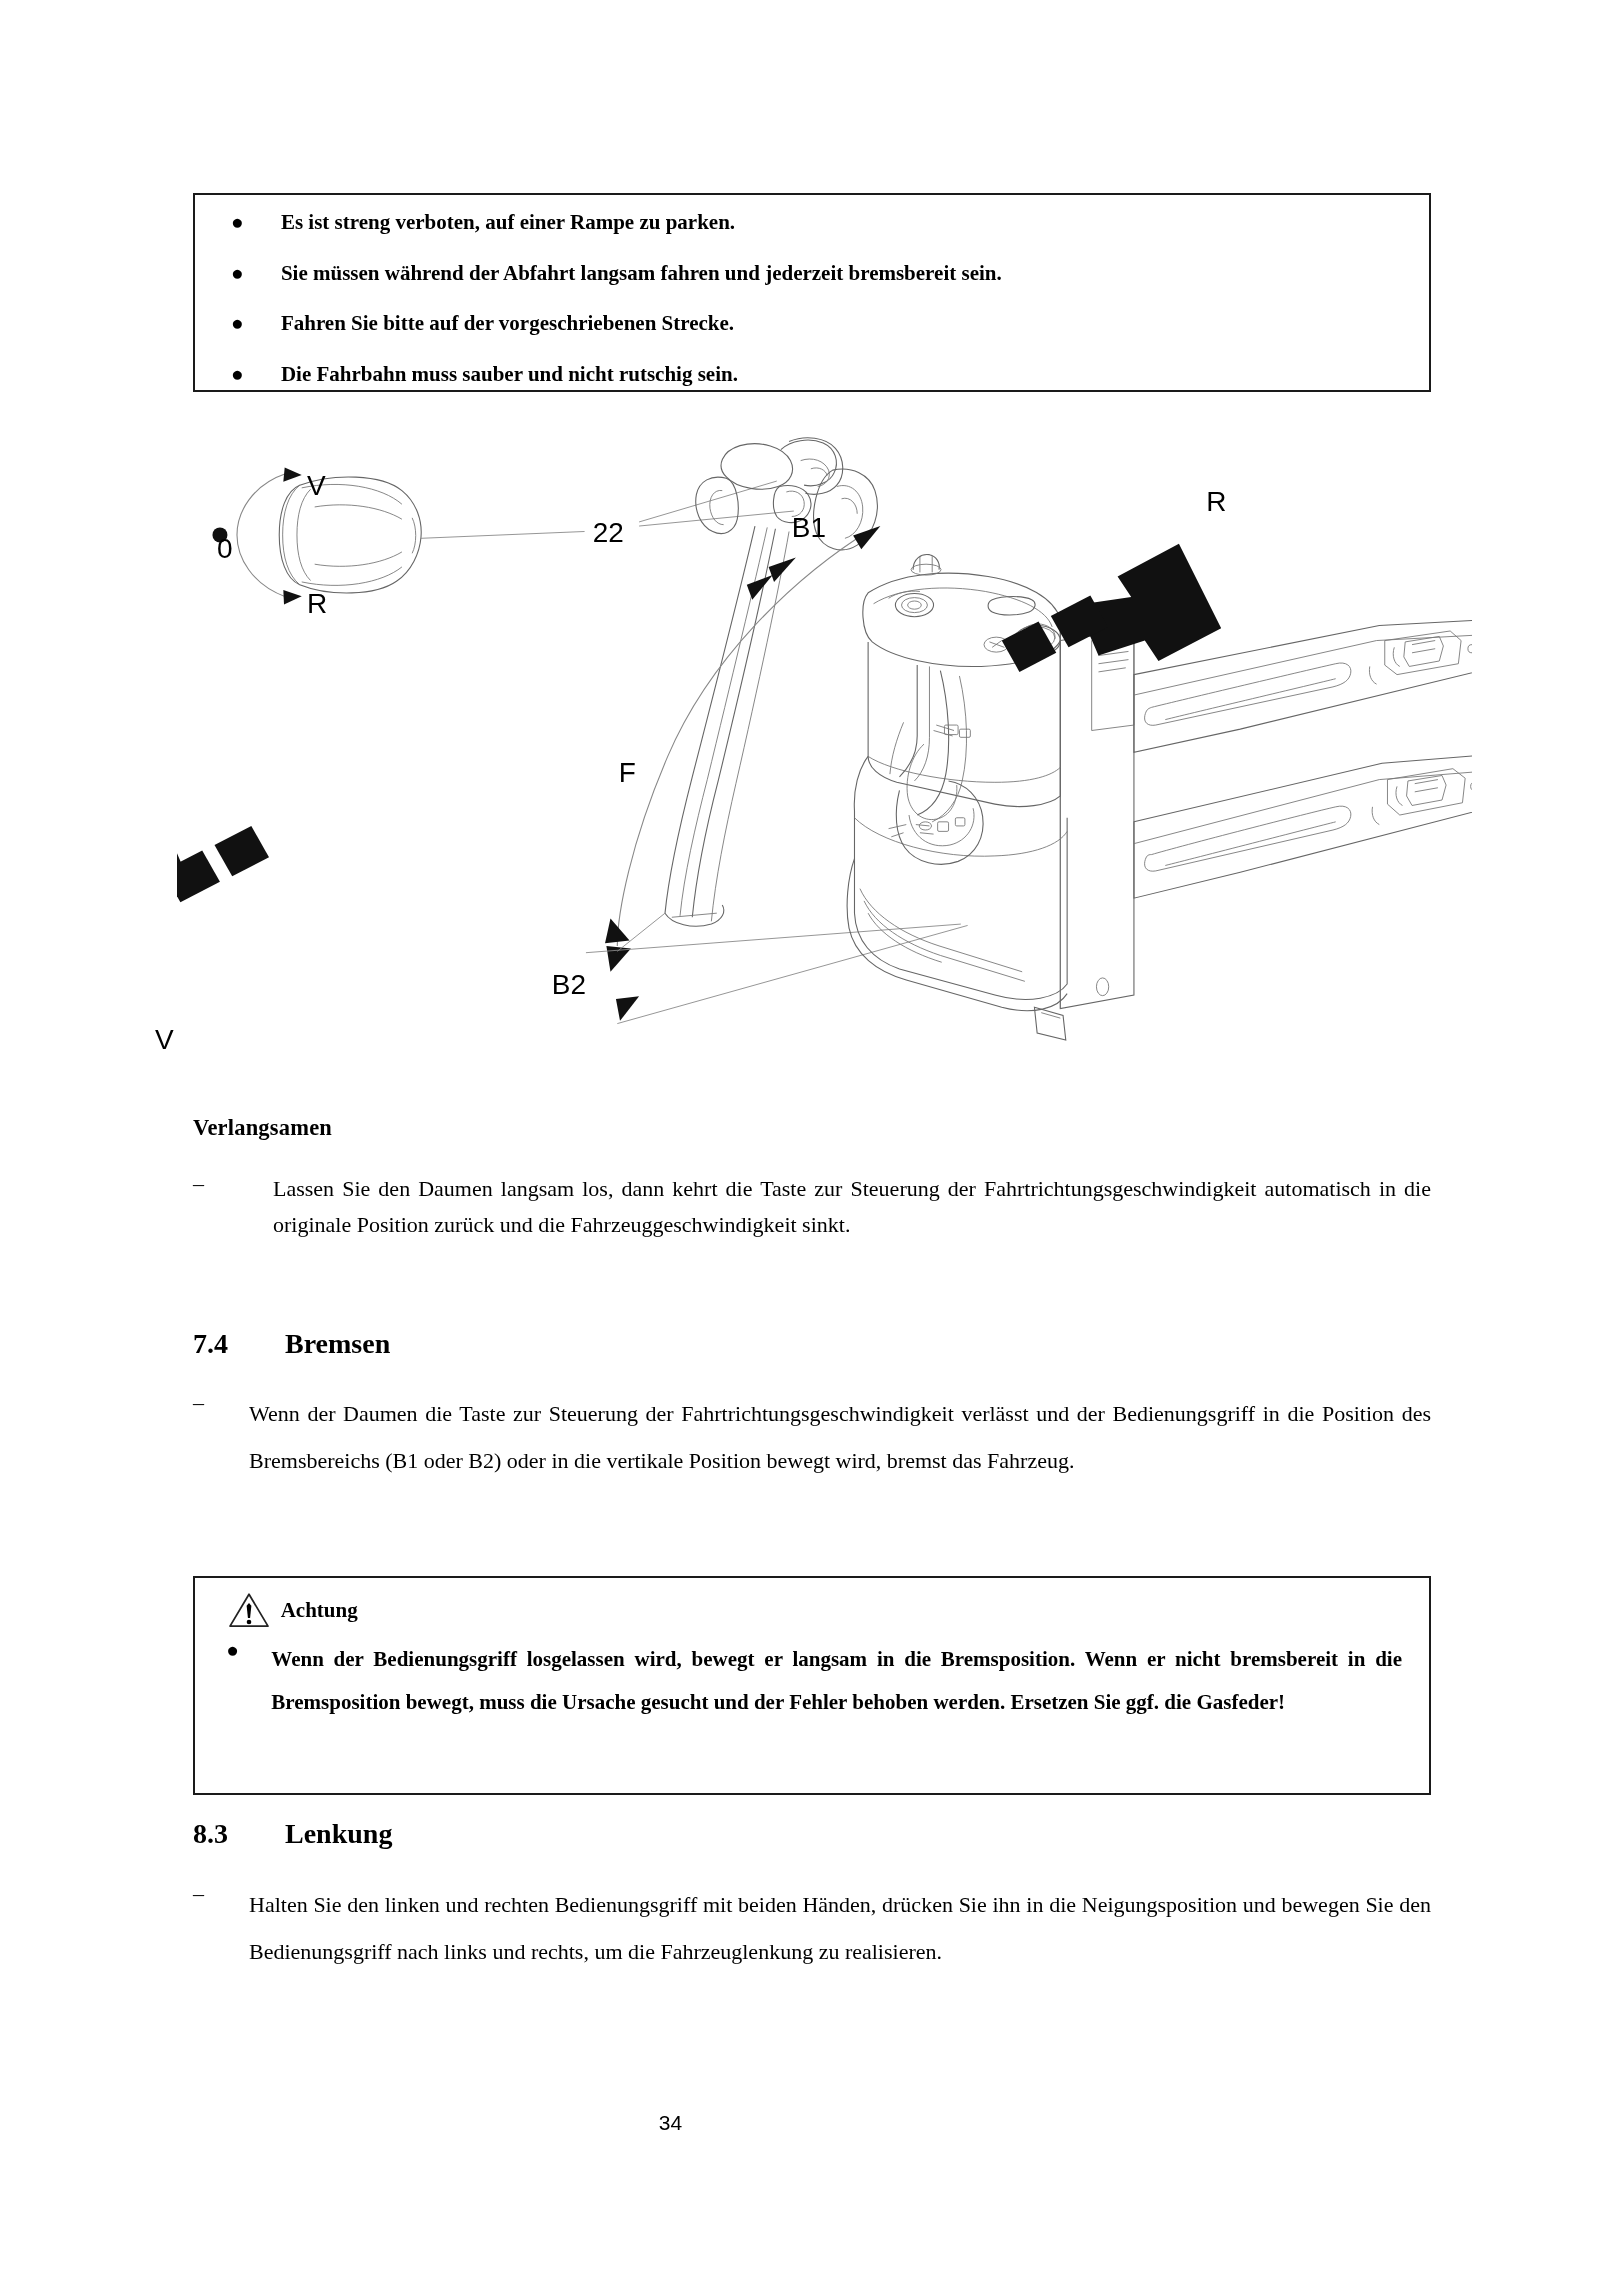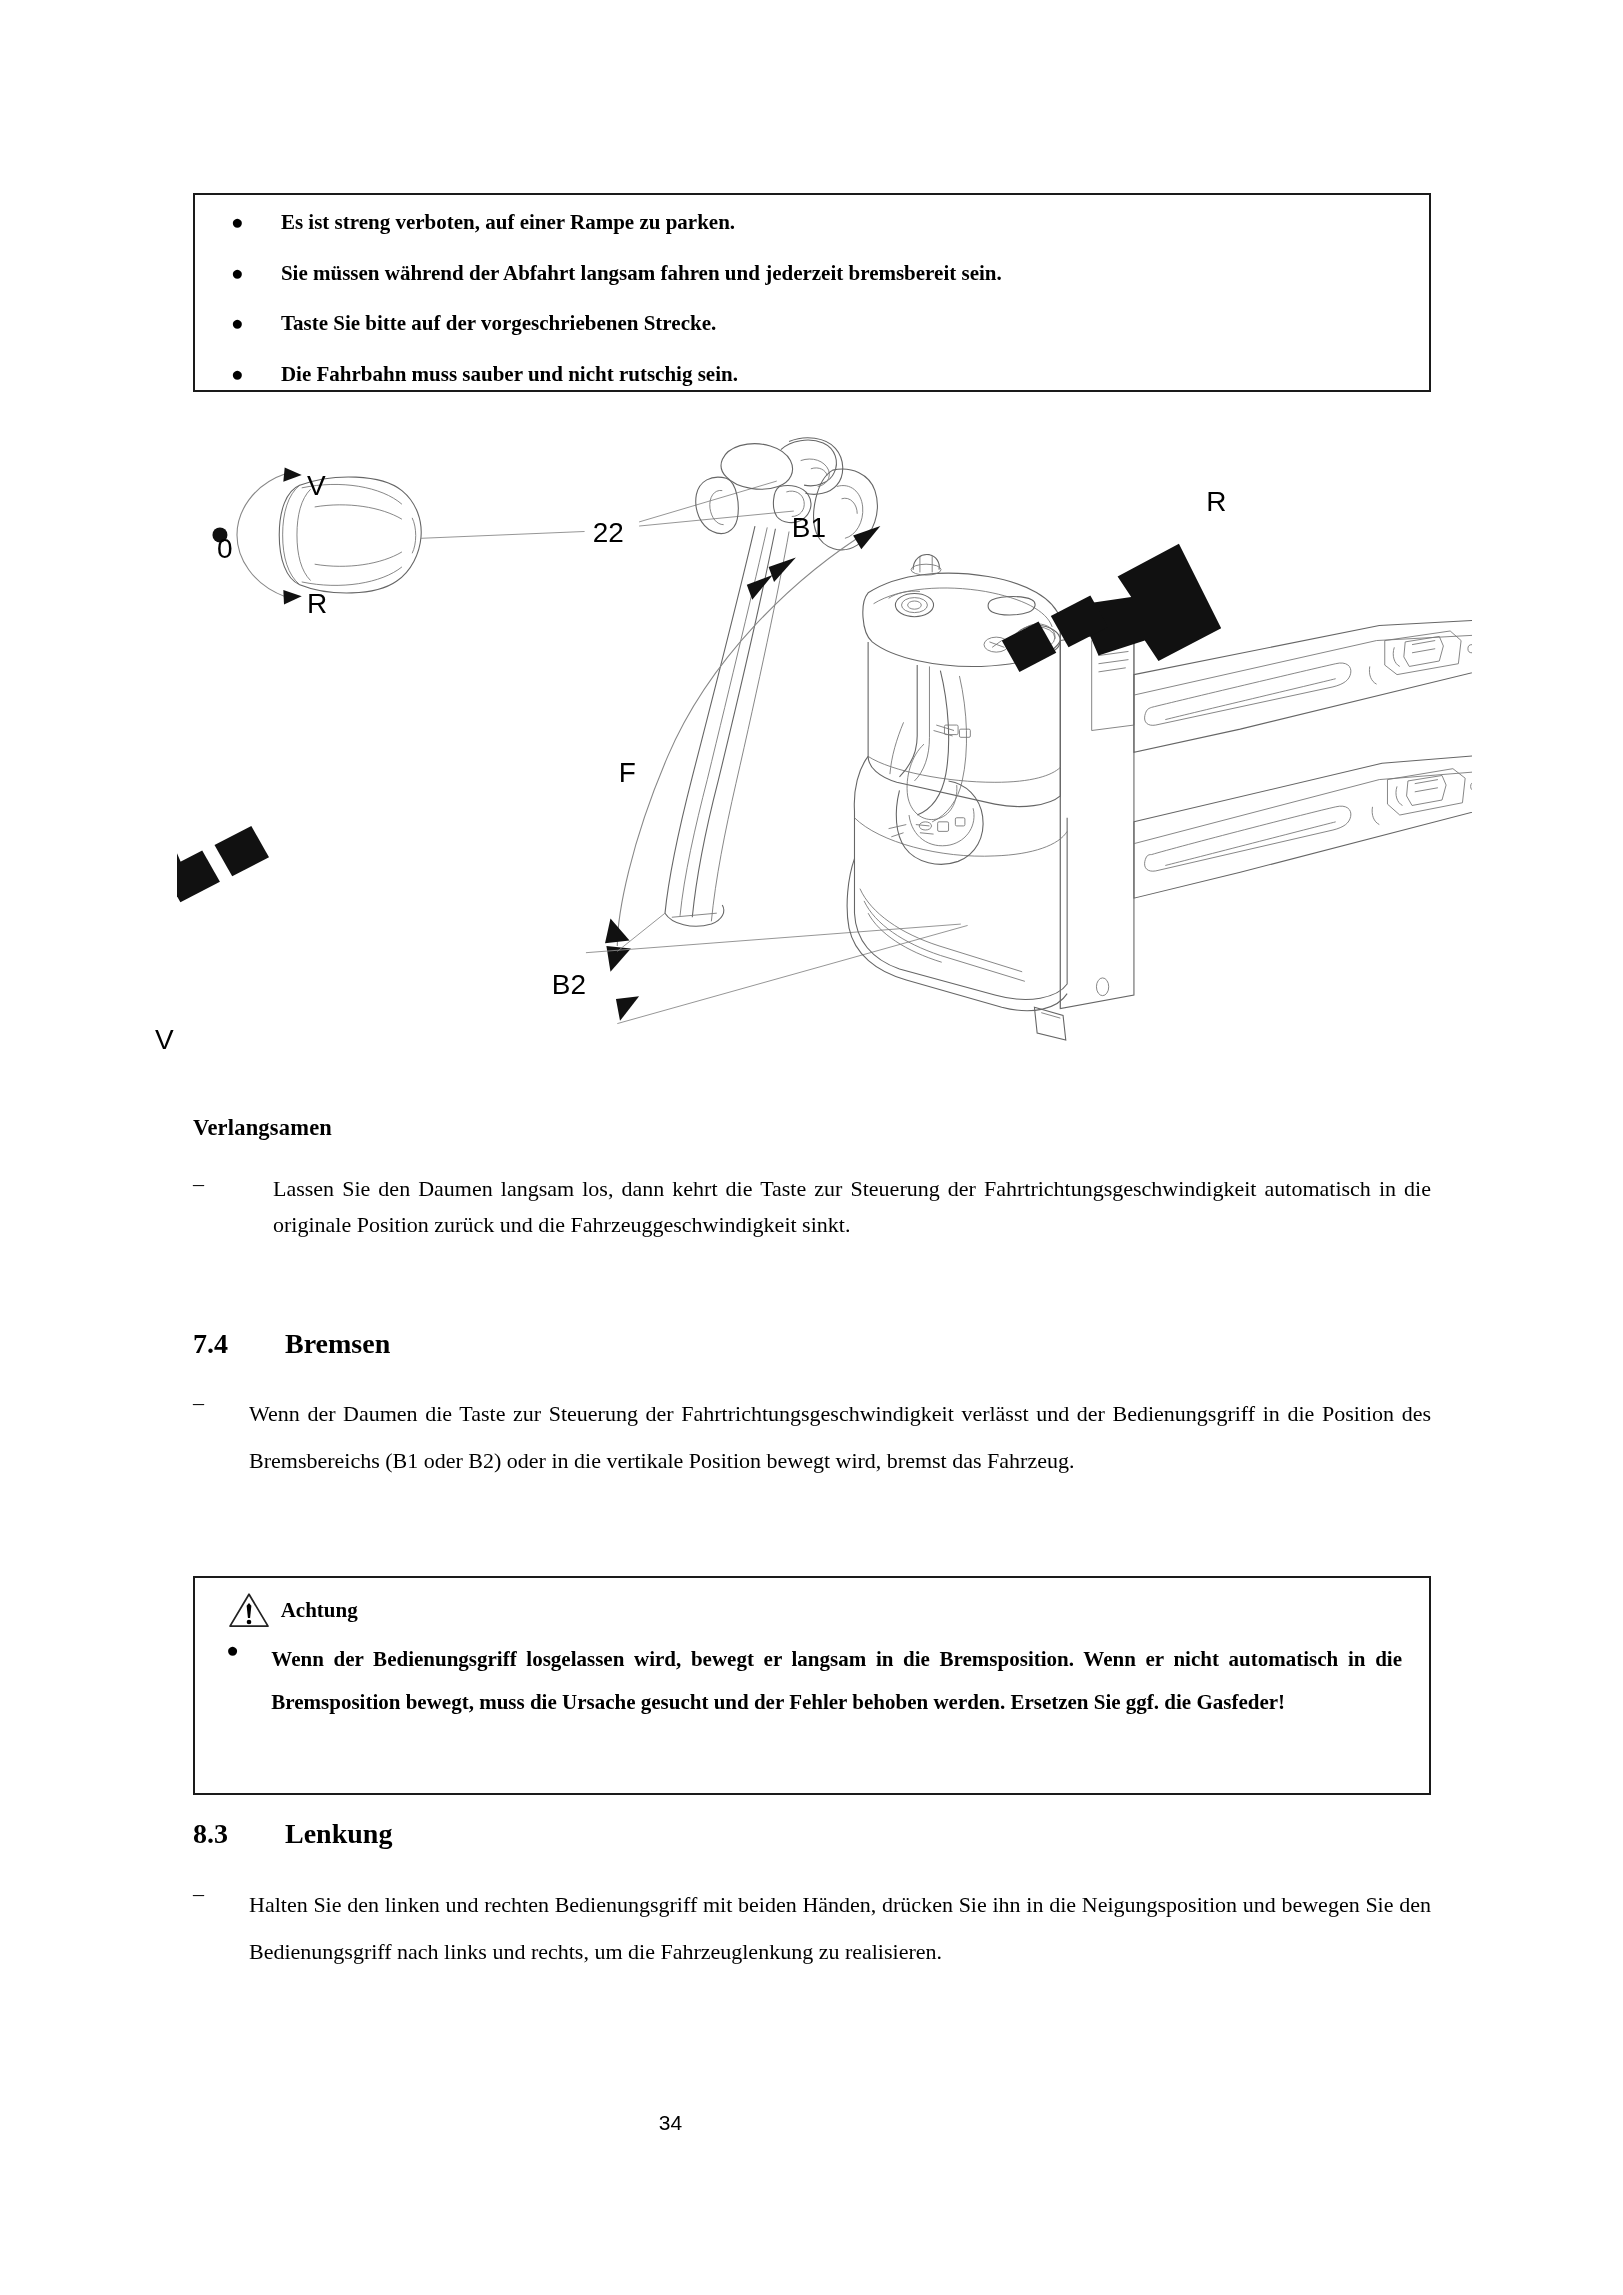--- a/index.html
+++ b/index.html
@@ -167,21 +167,21 @@
     <div class="warn-line">
       <span class="bullet">●</span>
       <span class="wtext">Es ist streng verboten, auf einer Rampe zu parken.</span>
     </div>
     <div class="warn-line">
       <span class="bullet">●</span>
       <span class="wtext">Sie müssen während der Abfahrt langsam fahren und jederzeit bremsbereit sein.</span>
     </div>
     <div class="warn-line">
       <span class="bullet">●</span>
-      <span class="wtext">Taste Sie bitte auf der vorgeschriebenen Strecke.</span>
+      <span class="wtext">Fahren Sie bitte auf der vorgeschriebenen Strecke.</span>
     </div>
     <div class="warn-line">
       <span class="bullet">●</span>
       <span class="wtext">Die Fahrbahn muss sauber und nicht rutschig sein.</span>
     </div>
   </div>
 
   <div id="figure">
     <svg viewBox="0 0 1900 930" xmlns="http://www.w3.org/2000/svg">
       <defs>
@@ -393,21 +393,21 @@
         <svg viewBox="0 0 62 54" xmlns="http://www.w3.org/2000/svg" style="width:42px;height:37px;">
           <path d="M31 3 L59 50 L3 50 Z" fill="none" stroke="#222" stroke-width="2.6" stroke-linejoin="round"></path>
           <path d="M31 16 L34.5 20 L32.6 38 L29.4 38 L27.5 20 Z" fill="#000"></path>
           <circle cx="31" cy="44" r="3.4" fill="#000"></circle>
         </svg>
       </span>
       <span class="achtung-label">Achtung</span>
     </div>
     <div class="achtung-body">
       <span class="bullet">●</span>
-      <span class="ab-text">Wenn der Bedienungsgriff losgelassen wird, bewegt er langsam in die Bremsposition. Wenn er nicht automatisch in die Bremsposition bewegt, muss die Ursache gesucht und der Fehler behoben werden. Ersetzen Sie ggf. die Gasfeder!</span>
+      <span class="ab-text">Wenn der Bedienungsgriff losgelassen wird, bewegt er langsam in die Bremsposition. Wenn er nicht bremsbereit in die Bremsposition bewegt, muss die Ursache gesucht und der Fehler behoben werden. Ersetzen Sie ggf. die Gasfeder!</span>
     </div>
   </div>
 
   <div class="sec-head" style="top:1818px;">
     <span class="sec-num">8.3</span><span>Lenkung</span>
   </div>
 
   <div class="para" id="para-lenkung" style="top:1881px;">
     <span class="dash">–</span>
     <span class="ptext">Halten Sie den linken und rechten Bedienungsgriff mit beiden Händen, drücken Sie ihn in die Neigungsposition und bewegen Sie den Bedienungsgriff nach links und rechts, um die Fahrzeuglenkung zu realisieren.</span>

